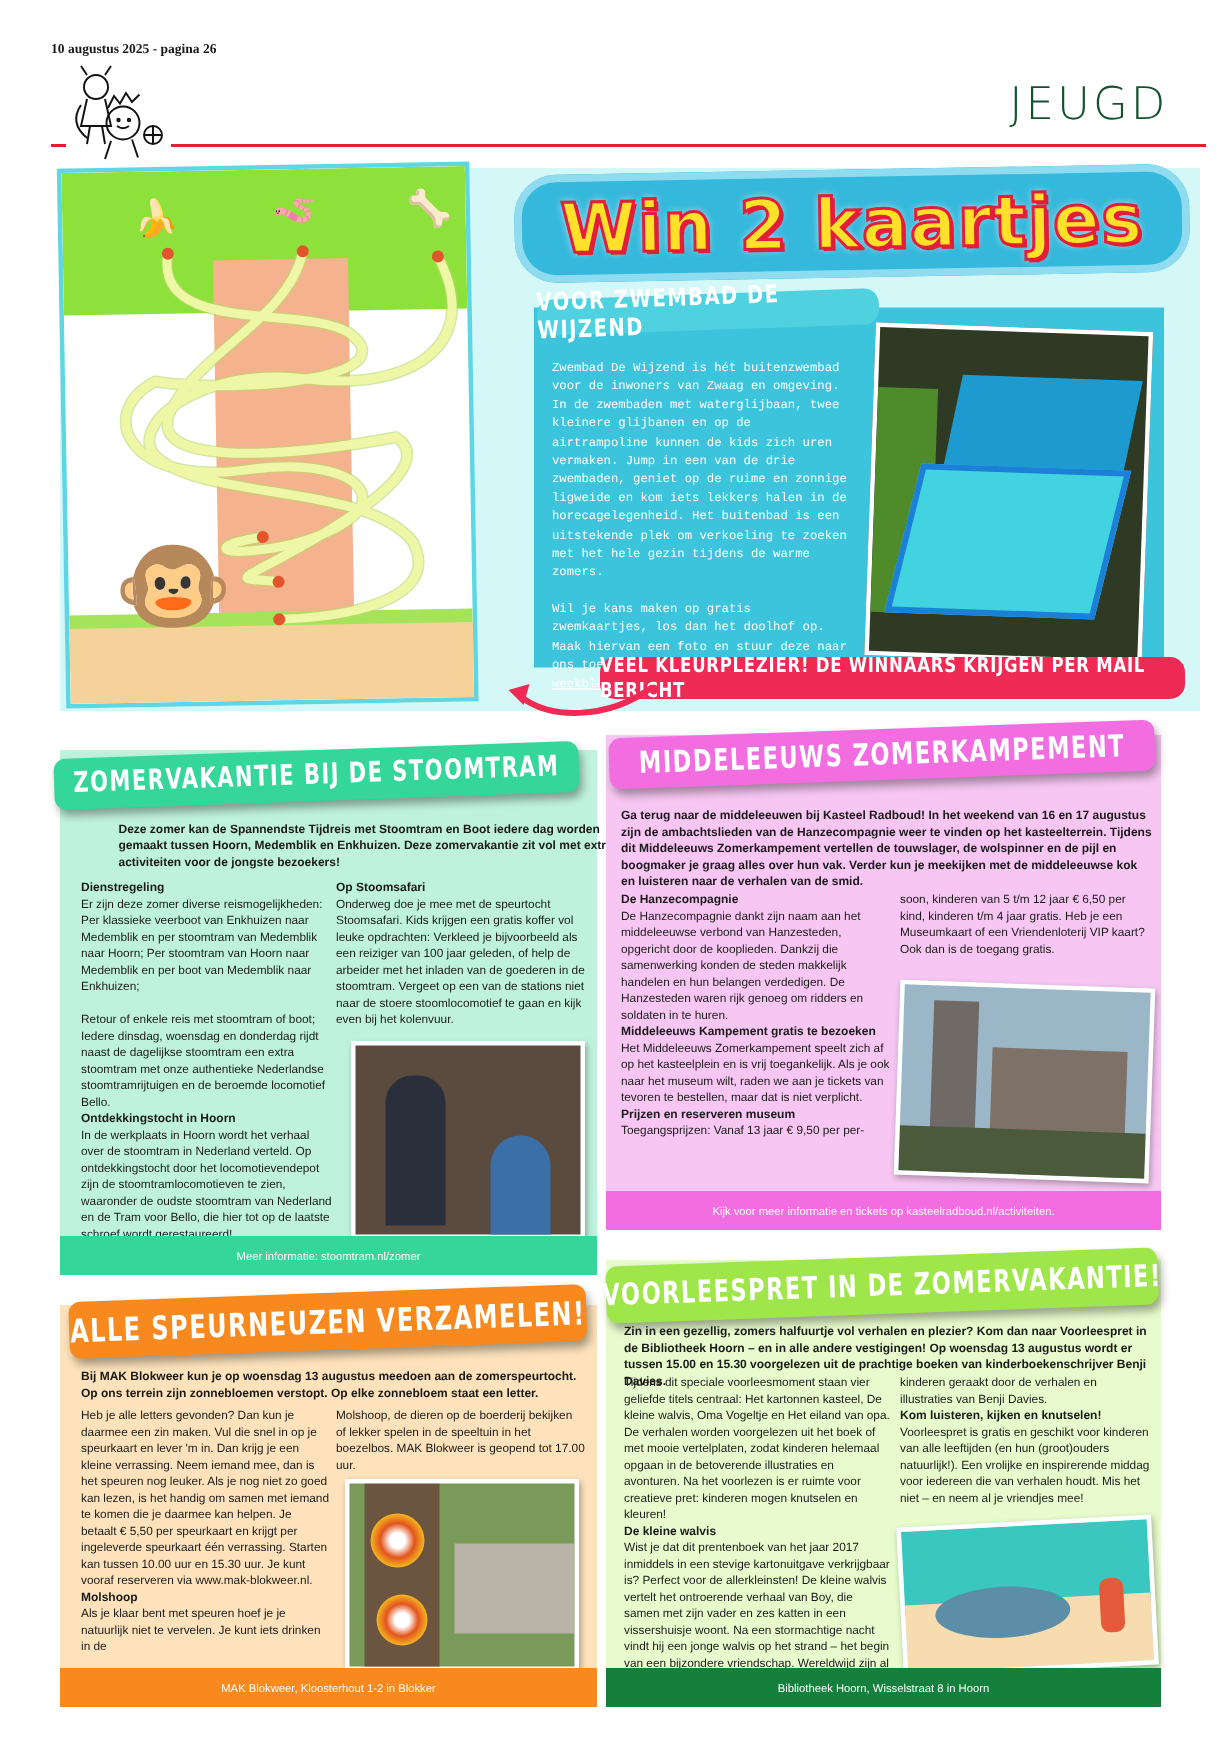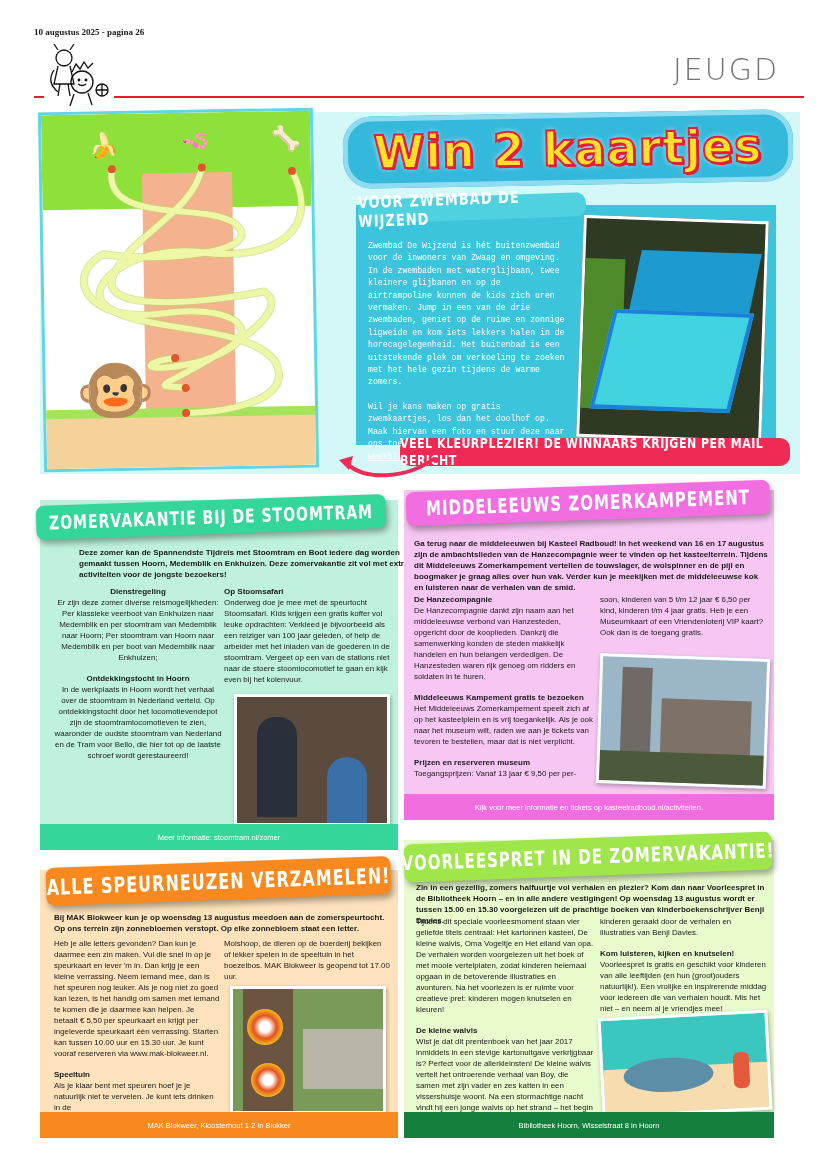--- a/index.html
+++ b/index.html
@@ -2,21 +2,21 @@
 <html><head>
 <meta charset="utf-8">
 <style>
   * { box-sizing: border-box; margin: 0; padding: 0; }
   html, body { width: 819px; height: 1176px; background: #ffffff; overflow: hidden; }
   body { position: relative; font-family: "Liberation Sans", sans-serif; color: #1a1a1a; }
 
   .page-date { position: absolute; left: 34px; top: 27px; font-family: "Liberation Serif", serif; font-weight: bold; font-size: 9px; }
   .header-logo { position: absolute; left: 40px; top: 40px; width: 80px; height: 70px; }
   .header-line { position: absolute; top: 96px; height: 2px; background: #e0202c; }
-  .header-title { position: absolute; right: 40px; top: 52px; font-family: "DejaVu Sans", sans-serif; font-size: 30px; font-weight: 300; letter-spacing: 2px; color: #737373; }
+  .header-title { position: absolute; right: 40px; top: 52px; font-family: "DejaVu Sans", sans-serif; font-size: 30px; font-weight: 300; letter-spacing: 2px; color: #14532d; }
 
   
   .comp-bg { position: absolute; left: 40px; top: 112px; width: 760px; height: 362px; background: #d4f7f7; }
   .maze { position: absolute; left: 41px; top: 110px; width: 275px; height: 360px; transform: rotate(-1deg); border: 3px solid #5fd6e4; background: #ffffff; overflow: hidden; }
   .maze .canopy { position: absolute; left: 0; top: 0; width: 100%; height: 95px; background: #8ee03a; }
   .maze .trunk { position: absolute; left: 100px; top: 60px; width: 90px; height: 250px; background: #f4b38e; }
   .maze .ground { position: absolute; left: 0; bottom: 0; width: 100%; height: 50px; background: #f6d29b; }
   .maze .grass { position: absolute; left: 0; bottom: 45px; width: 100%; height: 14px; background: #a5e35a; }
   .maze svg { position: absolute; left: 0; top: 0; }
   .maze-icon { position: absolute; font-size: 24px; }
@@ -36,21 +36,21 @@
   .banner-bottom { position: absolute; left: 400px; top: 438px; width: 390px; height: 28px; background: #ee2a55; border-radius: 10px; display: flex; align-items: center; justify-content: center; }
   .banner-bottom span { font-family: "DejaVu Sans", sans-serif; font-weight: bold; font-size: 11px; color: #fff; letter-spacing: 0.5px; transform: scaleY(1.25); }
   .arrow { position: absolute; left: 335px; top: 450px; width: 110px; height: 30px; }
 
   
   .box { position: absolute; }
   .box-title { position: absolute; height: 34px; border-radius: 8px; display: flex; align-items: center; justify-content: center; box-shadow: 2px 4px 6px rgba(0,0,0,0.35); }
   .box-title span { font-family: "DejaVu Sans", sans-serif; font-weight: bold; color: #fff; letter-spacing: 1px; transform: scaleY(1.35); white-space: nowrap; }
   .lead { font-weight: bold; font-size: 8px; line-height: 11px; }
   .col { position: absolute; font-size: 7.9px; line-height: 11px; }
-  .col h4 { font-size: 8px; font-weight: bold; margin-top: 10px; }
+  .col h4 { font-size: 8px; font-weight: bold; }
   .col h4:first-child { margin-top: 0; }
   .col p + p { margin-top: 11px; }
   .footer-bar { position: absolute; height: 26px; display: flex; align-items: center; justify-content: center; font-size: 7.5px; color: #ffffff; }
   .photo { position: absolute; border: 3px solid #fff; box-shadow: 1px 2px 4px rgba(0,0,0,0.3); overflow: hidden; }
 
   
   .b1 { left: 40px; top: 500px; width: 358px; height: 350px; background: #bff2dc; }
   .b2 { left: 404px; top: 490px; width: 370px; height: 330px; background: #f7c6f3; }
   .b3 { left: 40px; top: 870px; width: 358px; height: 268px; background: #fde2bb; }
   .b4 { left: 404px; top: 840px; width: 370px; height: 298px; background: #e7fbcc; }
@@ -132,23 +132,24 @@
 <svg class="arrow" viewBox="0 0 110 30">
   <path d="M100 8 C70 30,30 30,12 14" stroke="#ee2a55" stroke-width="4" fill="none"></path>
   <path d="M4 10 L18 6 L14 20 Z" fill="#ee2a55"></path>
 </svg>
 
 <div class="box b1">
   <div class="box-title" style="left:-4px;top:0px;width:350px;background:#34d69a;transform:rotate(-2deg);">
     <span style="font-size:14px;">ZOMERVAKANTIE BIJ DE STOOMTRAM</span>
   </div>
   <div class="lead" style="position:absolute;left:14px;top:47px;width:335px;margin-left:25px;">Deze zomer kan de Spannendste Tijdreis met Stoomtram en Boot iedere dag worden gemaakt tussen Hoorn, Medemblik en Enkhuizen. Deze zomervakantie zit vol met extra activiteiten voor de jongste bezoekers!</div>
-  <div class="col" style="left:14px;top:86px;width:168px;text-align:center;">
+  <div class="col" style="left:14px;top:86px;width:168px;">
     <h4>Dienstregeling</h4>
     <p>Er zijn deze zomer diverse reismogelijkheden: Per klassieke veerboot van Enkhuizen naar Medemblik en per stoomtram van Medemblik naar Hoorn; Per stoomtram van Hoorn naar Medemblik en per boot van Medemblik naar Enkhuizen;</p>
+    <p>Retour of enkele reis met stoomtram of boot; Iedere dinsdag, woensdag en donderdag rijdt naast de dagelijkse stoomtram een extra stoomtram met onze authentieke Nederlandse stoomtramrijtuigen en de beroemde locomotief Bello.</p>
     <h4>Ontdekkingstocht in Hoorn</h4>
     <p>In de werkplaats in Hoorn wordt het verhaal over de stoomtram in Nederland verteld. Op ontdekkingstocht door het locomotievendepot zijn de stoomtramlocomotieven te zien, waaronder de oudste stoomtram van Nederland en de Tram voor Bello, die hier tot op de laatste schroef wordt gerestaureerd!</p>
   </div>
   <div class="col" style="left:184px;top:86px;width:166px;">
     <h4>Op Stoomsafari</h4>
     <p>Onderweg doe je mee met de speurtocht Stoomsafari. Kids krijgen een gratis koffer vol leuke opdrachten: Verkleed je bijvoorbeeld als een reiziger van 100 jaar geleden, of help de arbeider met het inladen van de goederen in de stoomtram. Vergeet op een van de stations niet naar de stoere stoomlocomotief te gaan en kijk even bij het kolenvuur.</p>
   </div>
   <div class="photo" style="left:194px;top:194px;width:156px;height:132px;background:#5a4b3e;">
     <div style="position:absolute;left:20px;top:20px;width:40px;height:100px;background:#2a2f3c;border-radius:18px 18px 0 0;"></div>
     <div style="position:absolute;left:90px;top:60px;width:40px;height:70px;background:#3b6fa8;border-radius:20px 20px 0 0;"></div>
@@ -180,21 +181,21 @@
   <div class="footer-bar" style="left:0;bottom:0;width:370px;background:#f26ee0;">Kijk voor meer informatie en tickets op kasteelradboud.nl/activiteiten.</div>
 </div>
 
 <div class="box b3">
   <div class="box-title" style="left:6px;top:-8px;width:345px;height:38px;background:#f7891f;transform:rotate(-2deg);">
     <span style="font-size:16px;">ALLE SPEURNEUZEN VERZAMELEN!</span>
   </div>
   <div class="lead" style="position:absolute;left:14px;top:42px;width:335px;">Bij MAK Blokweer kun je op woensdag 13 augustus meedoen aan de zomerspeurtocht. Op ons terrein zijn zonnebloemen verstopt. Op elke zonnebloem staat een letter.</div>
   <div class="col" style="left:14px;top:68px;width:166px;">
     <p>Heb je alle letters gevonden? Dan kun je daarmee een zin maken. Vul die snel in op je speurkaart en lever 'm in. Dan krijg je een kleine verrassing. Neem iemand mee, dan is het speuren nog leuker. Als je nog niet zo goed kan lezen, is het handig om samen met iemand te komen die je daarmee kan helpen. Je betaalt € 5,50 per speurkaart en krijgt per ingeleverde speurkaart één verrassing. Starten kan tussen 10.00 uur en 15.30 uur. Je kunt vooraf reserveren via www.mak-blokweer.nl.</p>
-    <h4>Speeltuin</h4>
+    <h4>Molshoop</h4>
     <p>Als je klaar bent met speuren hoef je je natuurlijk niet te vervelen. Je kunt iets drinken in de</p>
   </div>
   <div class="col" style="left:184px;top:68px;width:166px;">
     <p>Molshoop, de dieren op de boerderij bekijken of lekker spelen in de speeltuin in het boezelbos. MAK Blokweer is geopend tot 17.00 uur.</p>
   </div>
   <div class="photo" style="left:190px;top:116px;width:156px;height:128px;background:#7a9a5a;">
     <div style="position:absolute;left:10px;top:0;width:50px;height:128px;background:#6b5440;"></div>
     <div style="position:absolute;left:14px;top:20px;width:36px;height:36px;border-radius:50%;background:radial-gradient(#fff 20%,#e2541d 45%,#f7c820 75%);"></div>
     <div style="position:absolute;left:18px;top:74px;width:34px;height:34px;border-radius:50%;background:radial-gradient(#fff 20%,#e2541d 45%,#f7c820 75%);"></div>
     <div style="position:absolute;left:70px;top:40px;width:80px;height:60px;background:#b8b4a8;"></div>

